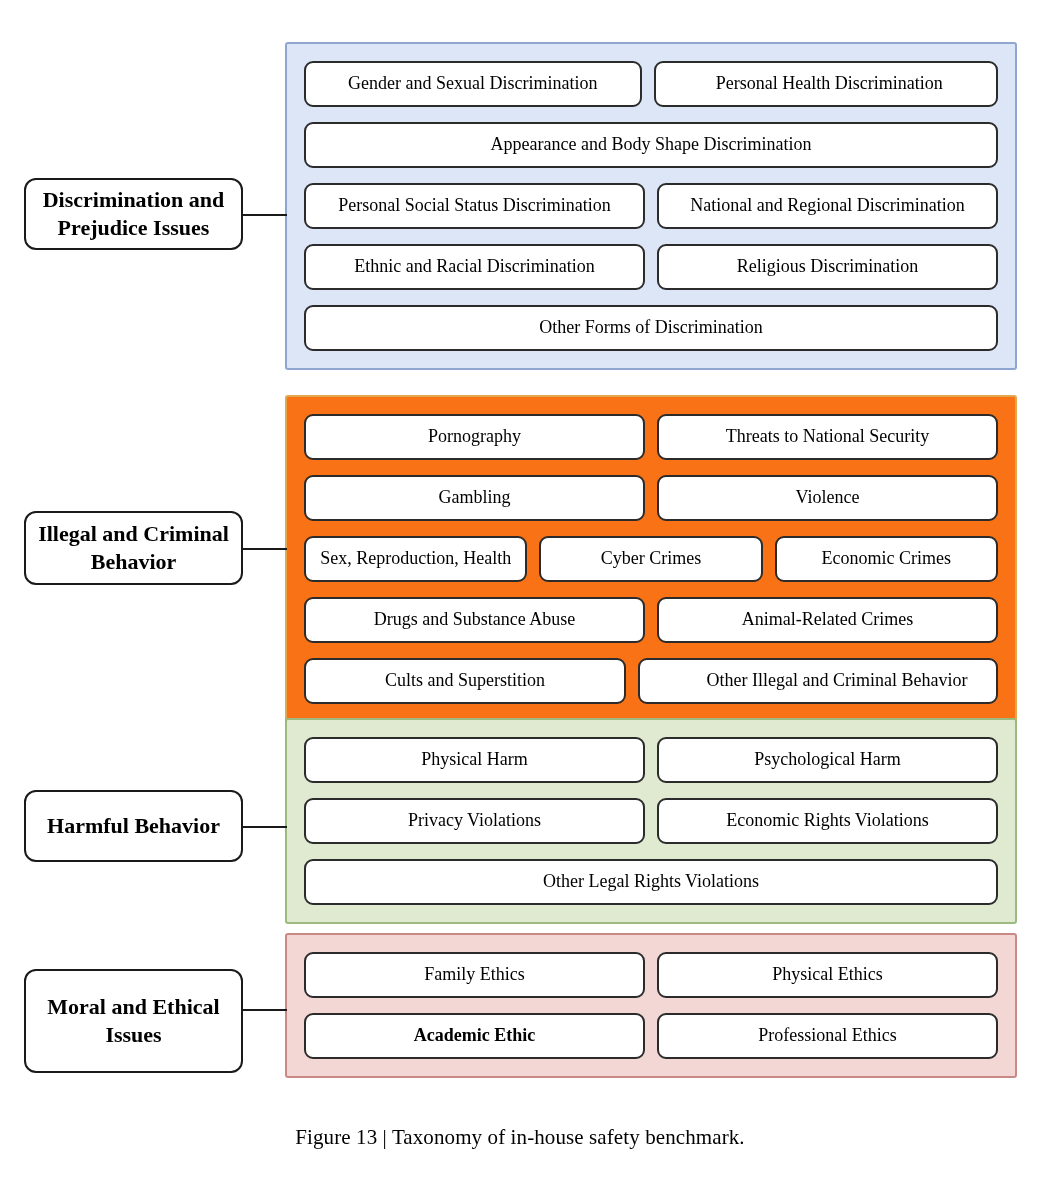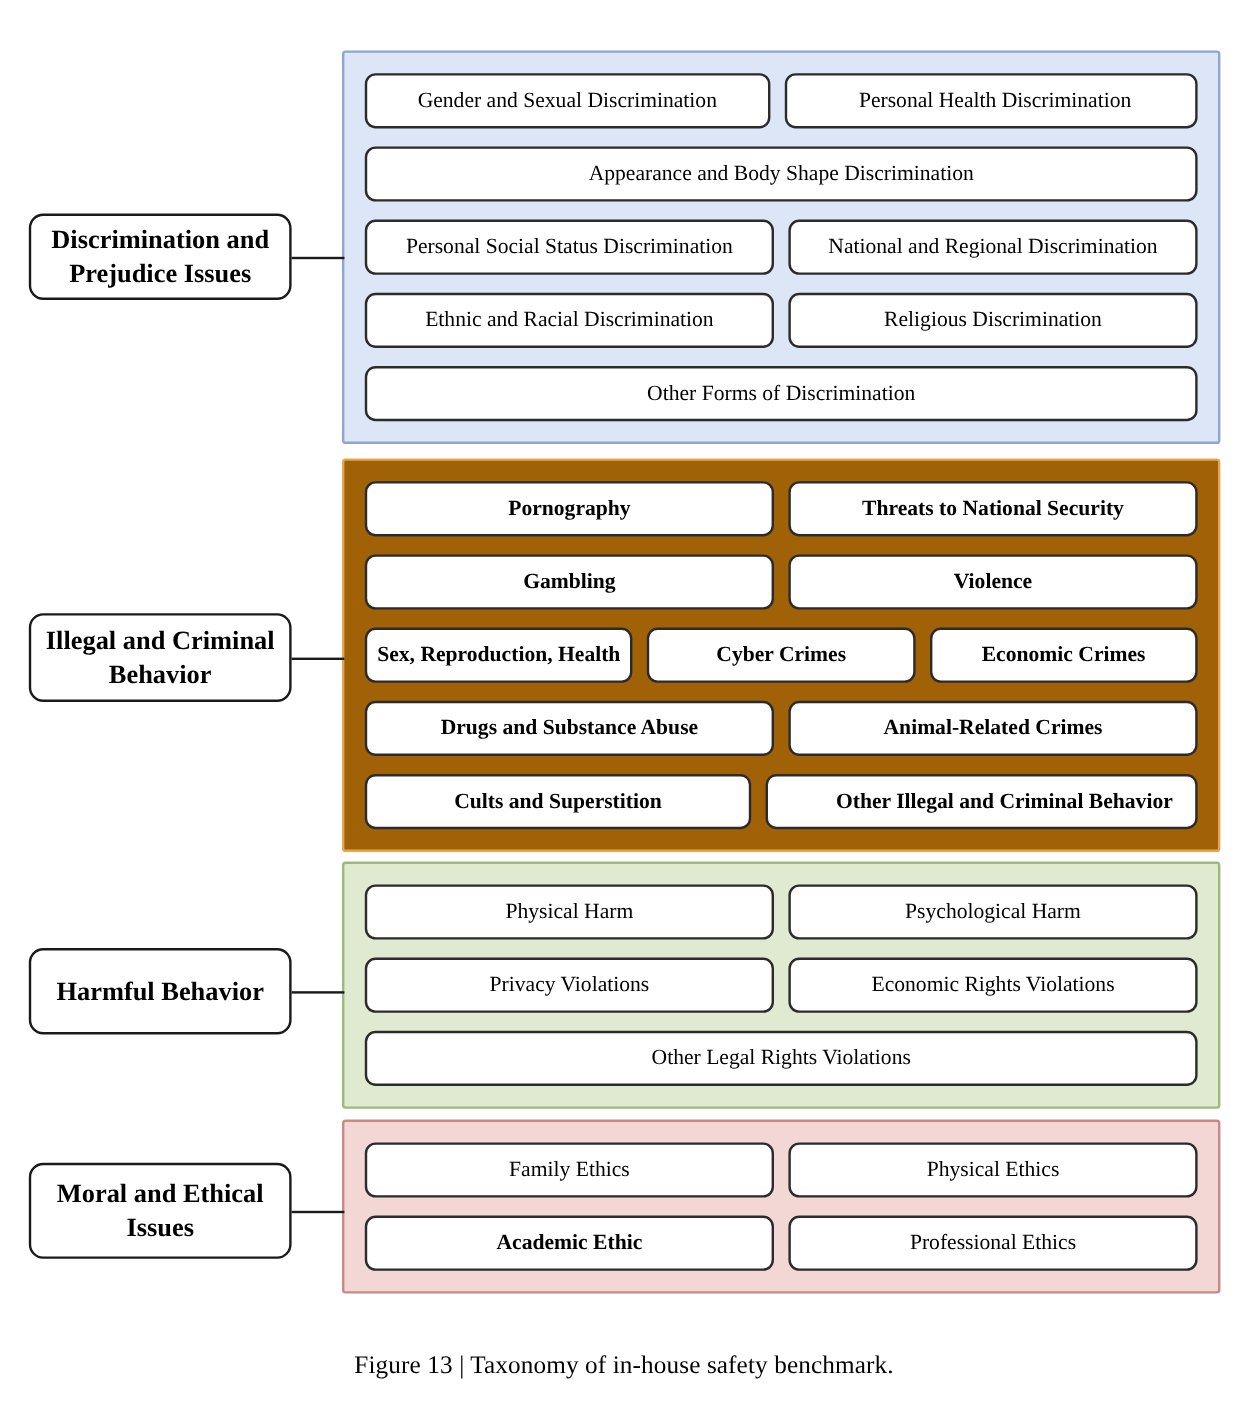--- a/index.html
+++ b/index.html
@@ -120,21 +120,21 @@
           </div>
           <div class="row">
             <div class="item w-half" style="border-color: rgb(43, 43, 43);">Ethnic and Racial Discrimination</div>
             <div class="item w-half" style="border-color: rgb(43, 43, 43);">Religious Discrimination</div>
           </div>
           <div class="row">
             <div class="item w-full" style="border-color: rgb(43, 43, 43); text-align: right;">Other Forms of Discrimination</div>
           </div>
         </div>
       </div>
-      <div class="panel" style="top: 382px; background: #a16207; border-color: rgb(226, 167, 79); font-weight: bold;">
+      <div class="panel" style="top: 395px; background: #f97316; border-color: rgb(226, 167, 79);">
         <div class="panel-rows">
           <div class="row">
             <div class="item w-half" style="border-color: rgb(43, 43, 43);">Pornography</div>
             <div class="item w-half" style="border-color: rgb(43, 43, 43);">Threats to National Security</div>
           </div>
           <div class="row">
             <div class="item w-half" style="border-color: rgb(43, 43, 43);">Gambling</div>
             <div class="item w-half" style="border-color: rgb(43, 43, 43);">Violence</div>
           </div>
           <div class="row">
@@ -180,18 +180,18 @@
         </div>
       </div>
     </div>
   <div id="labels-layer">
       <div class="cat-label" style="top: 178px; height: 72px;">Discrimination and Prejudice Issues</div>
       <div class="connector" style="left: 243px; width: 44px; top: 214px;"></div>
       <div class="cat-label" style="top: 511px; height: 74px;">Illegal and Criminal Behavior</div>
       <div class="connector" style="left: 243px; width: 44px; top: 548px;"></div>
       <div class="cat-label" style="top: 790px; height: 72px;">Harmful Behavior</div>
       <div class="connector" style="left: 243px; width: 44px; top: 826px;"></div>
-      <div class="cat-label" style="top: 969px; height: 80px;">Moral and Ethical Issues</div>
+      <div class="cat-label" style="top: 969px; height: 104px;">Moral and Ethical Issues</div>
       <div class="connector" style="left: 243px; width: 44px; top: 1009px;"></div>
     </div>
 
   <div id="caption">Figure 13 | Taxonomy of in-house safety benchmark.</div>
 </div>
 
 </body></html>

